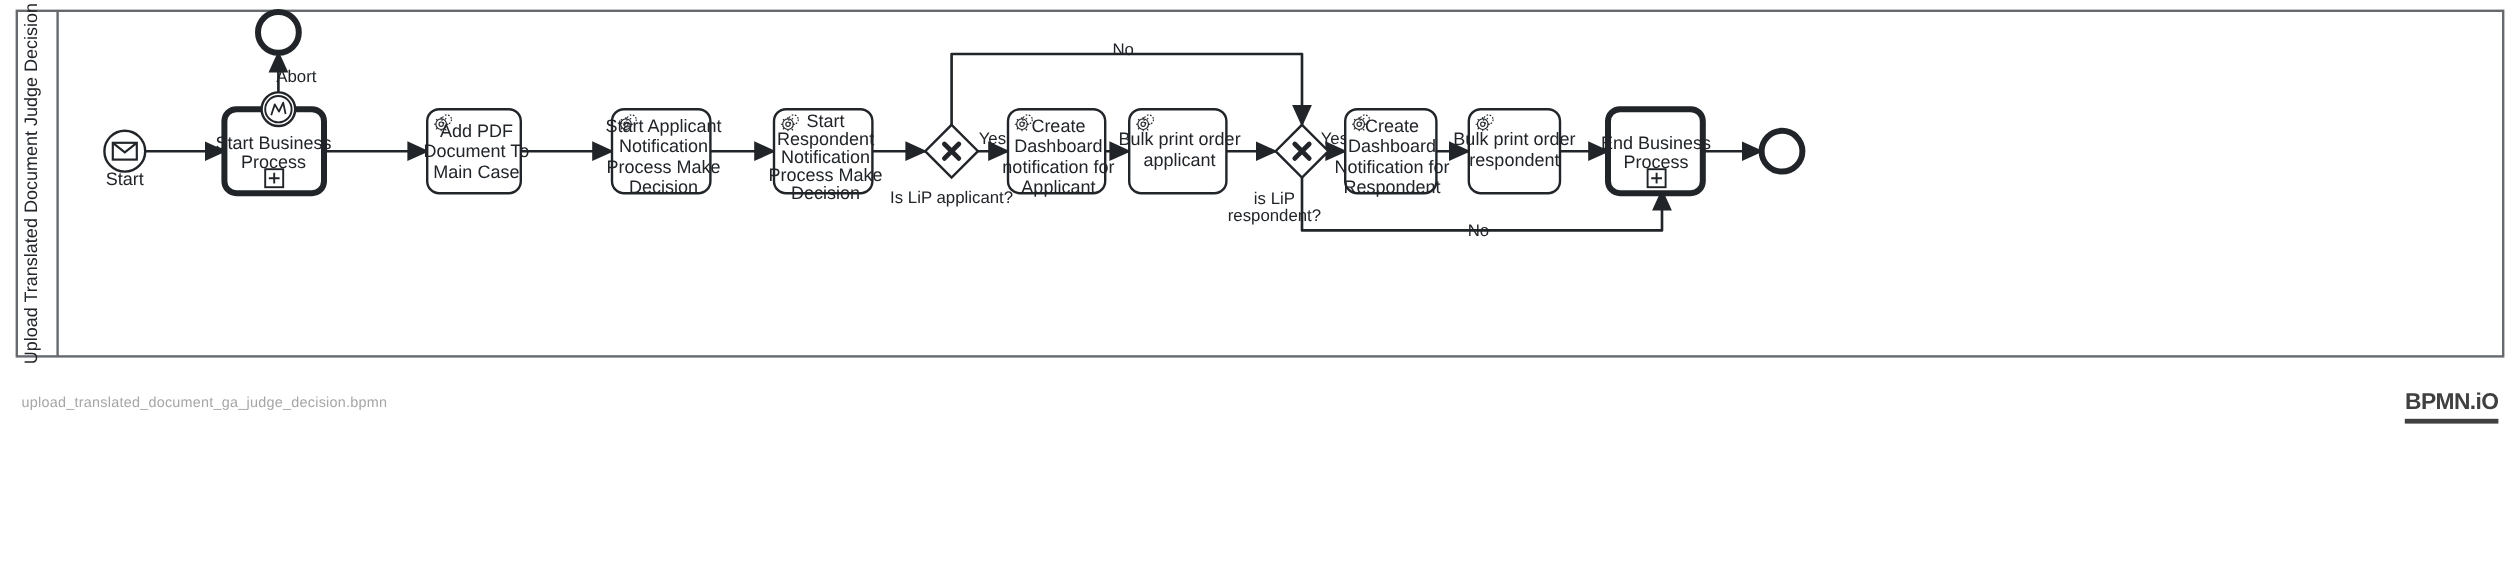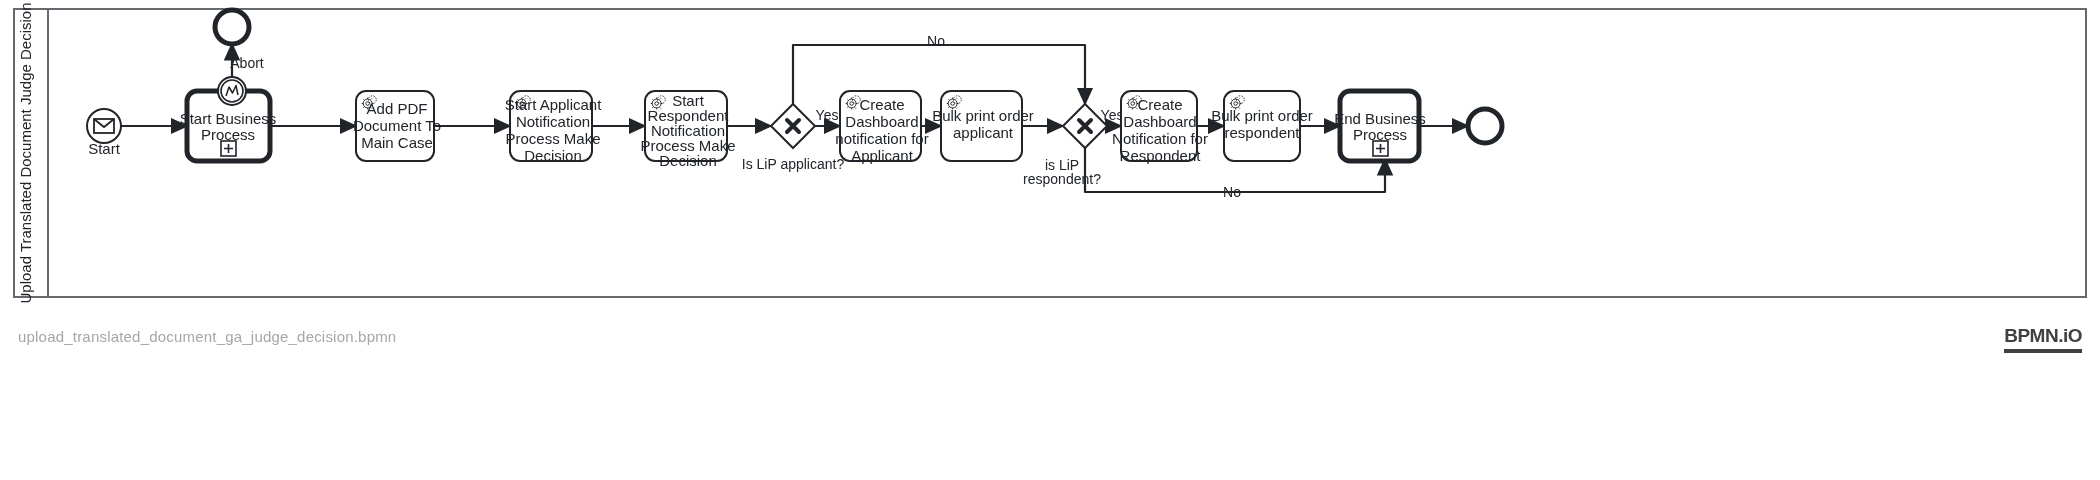--- a/index.html
+++ b/index.html
@@ -64,21 +64,21 @@
   .lane-border {
     stroke: #666a6e;
     stroke-width: 2;
     fill: none;
   }
   .footer-file {
     position: absolute;
     left: 18px;
     top: 328px;
     font-family: "Liberation Sans", sans-serif;
-    font-size: 15px;
+    font-size: 12px;
     color: #a6a6a6;
     letter-spacing: 0.2px;
   }
   .logo {
     position: absolute;
     right: 18px;
     top: 326px;
     font-family: "Liberation Sans", sans-serif;
     font-size: 19px;
     font-weight: bold;

